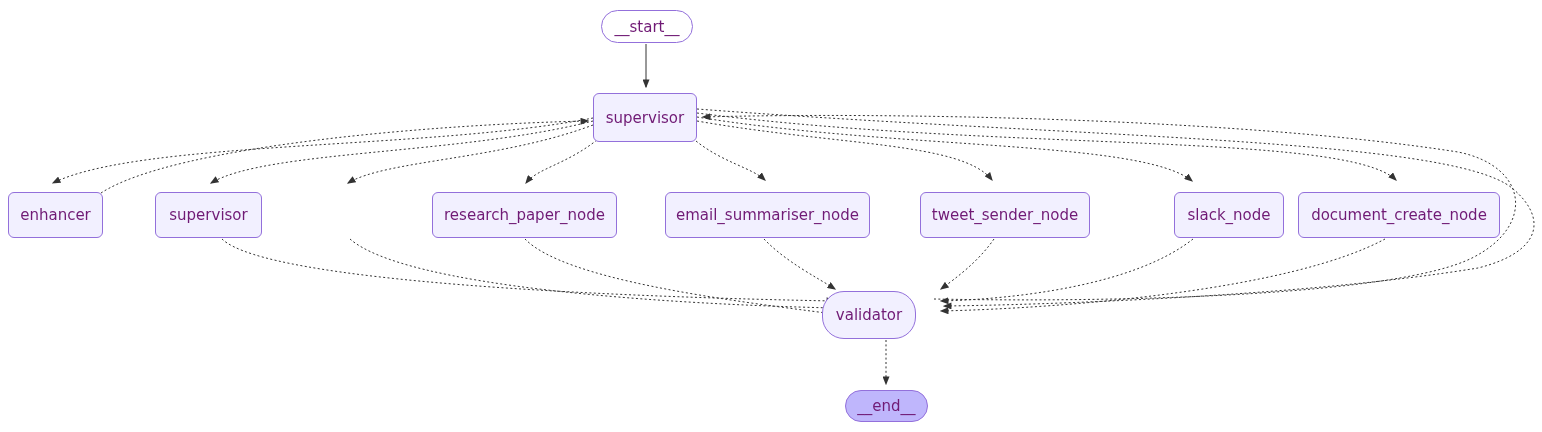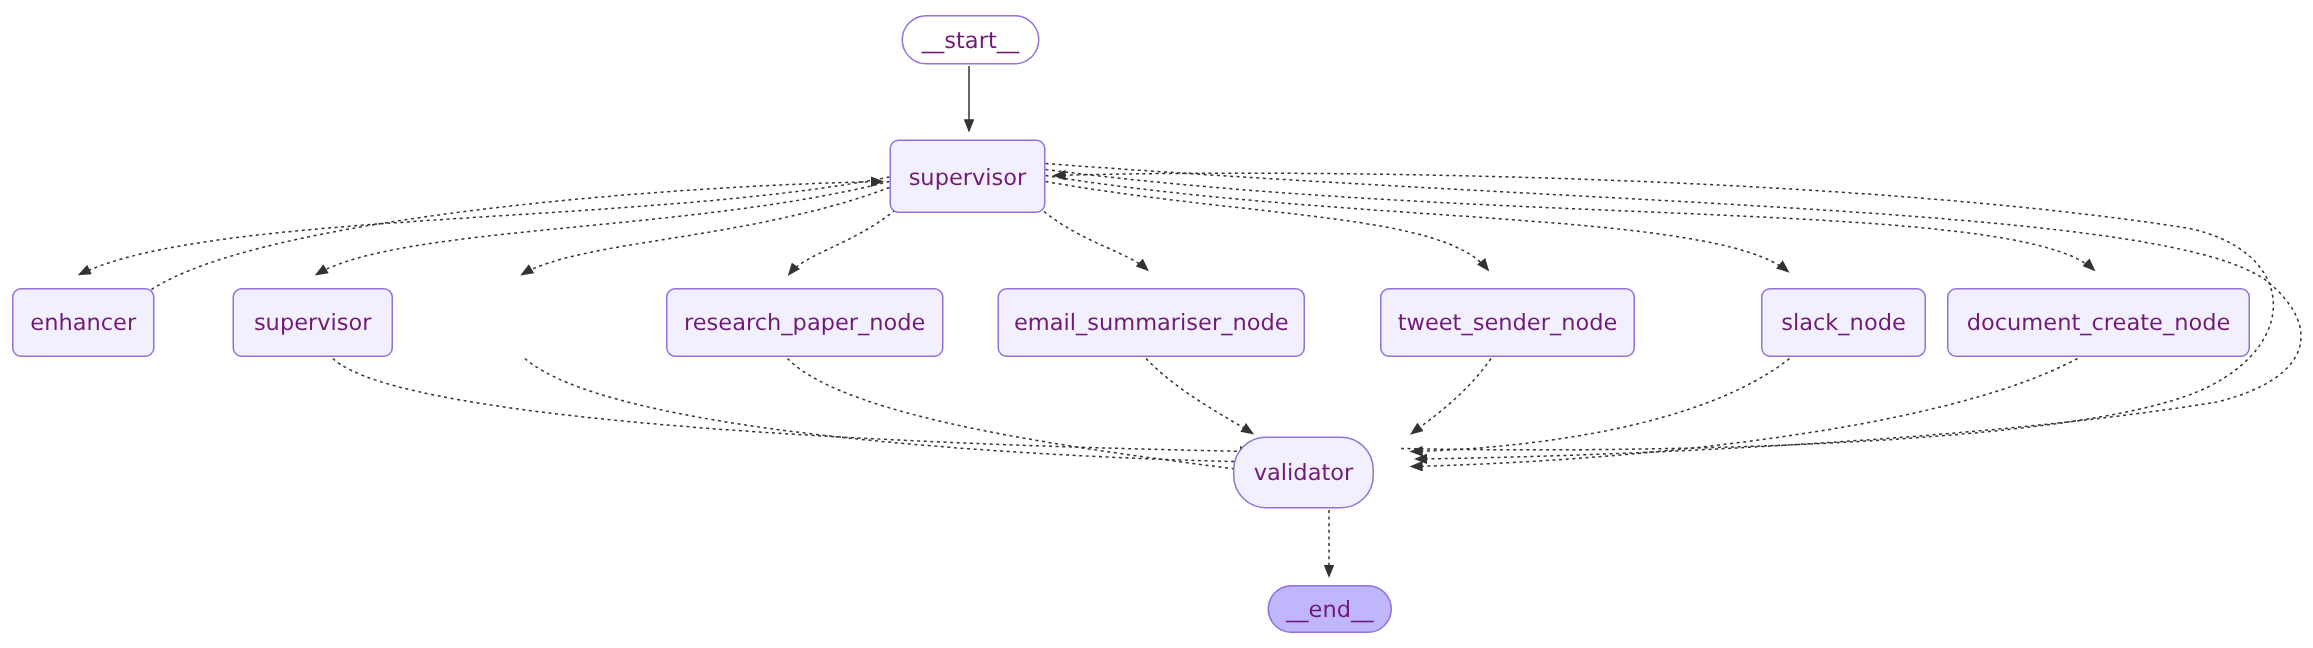--- a/index.html
+++ b/index.html
@@ -74,21 +74,21 @@
 
   <div class="node" style="left:593px; top:93px;  width:104px; height:49px;">
     <span>supervisor</span>
   </div>
 
   <div class="node" style="left:155px; top:192px; width:107px; height:46px;">
     <span>supervisor</span>
   </div>
 
 
-  <div class="node" style="left:432px; top:192px; width:185px; height:46px;margin-left:12px;">
+  <div class="node" style="left:432px; top:192px; width:185px; height:46px;">
     <span>research_paper_node</span>
   </div>
 
   <div class="node" style="left:920px; top:192px; width:170px; height:46px;">
     <span>tweet_sender_node</span>
   </div>
 
   <div class="node" style="left:665px; top:192px; width:205px; height:46px;">
     <span>email_summariser_node</span>
   </div>

